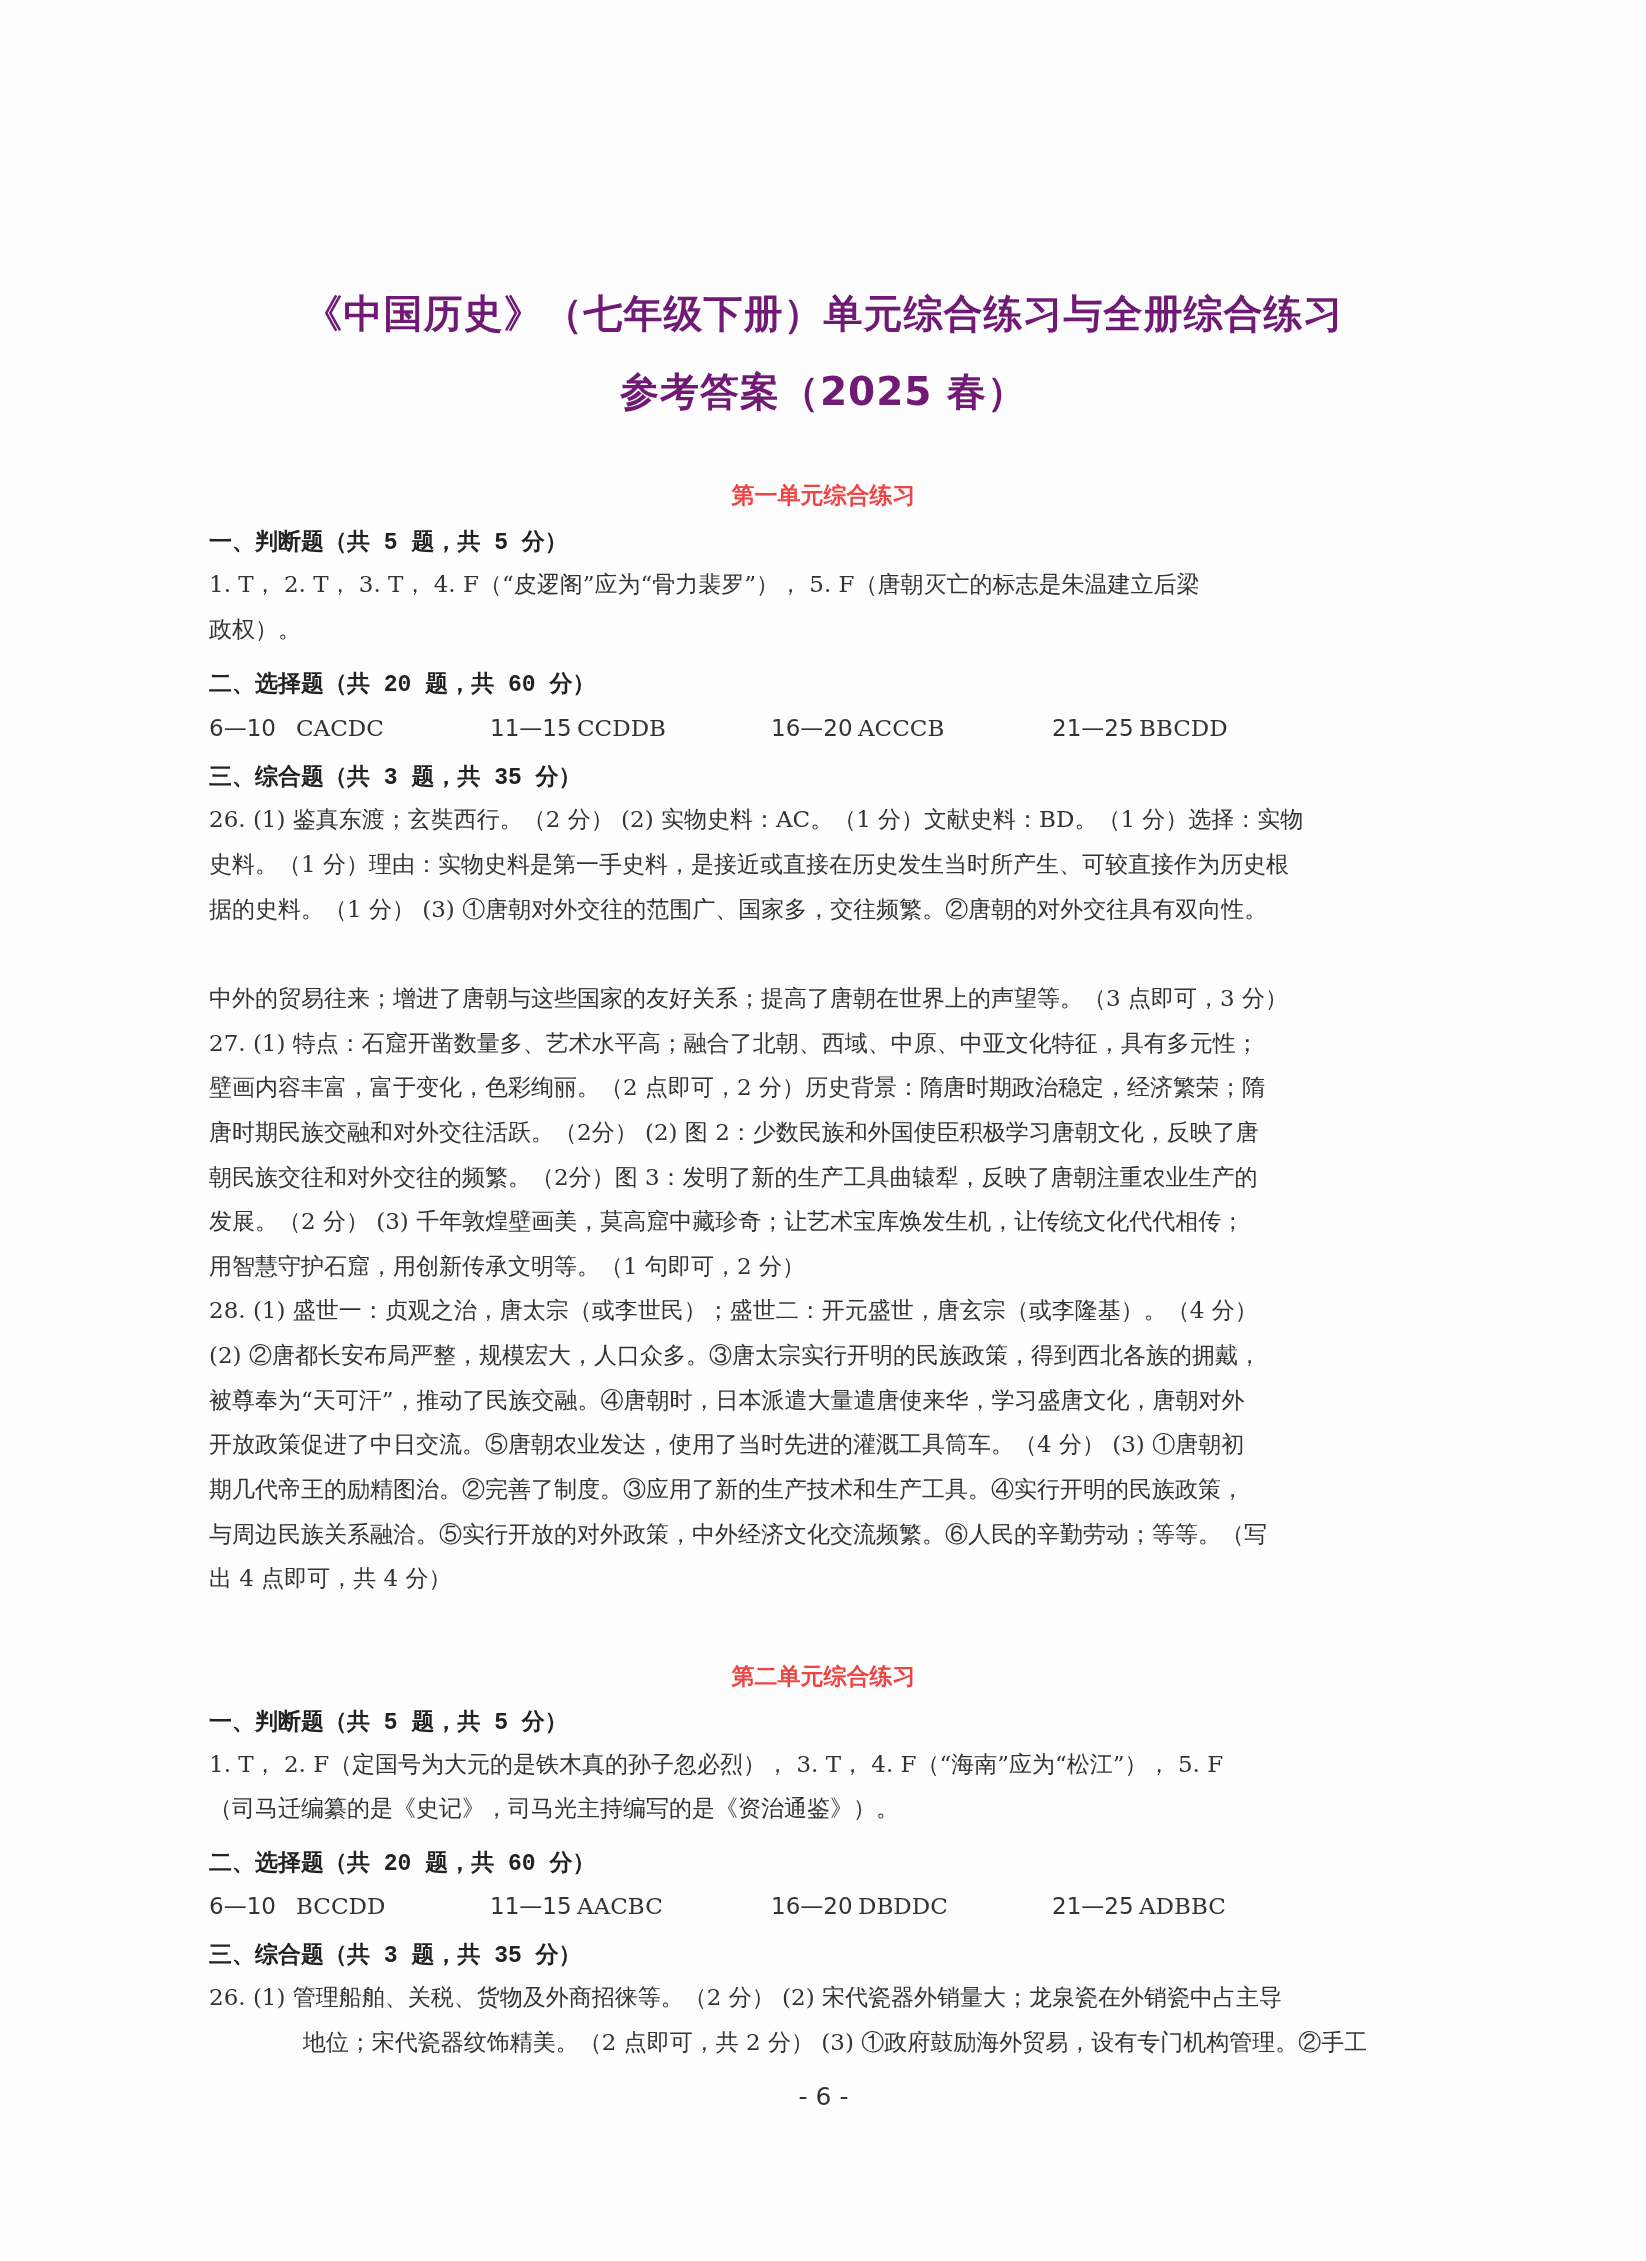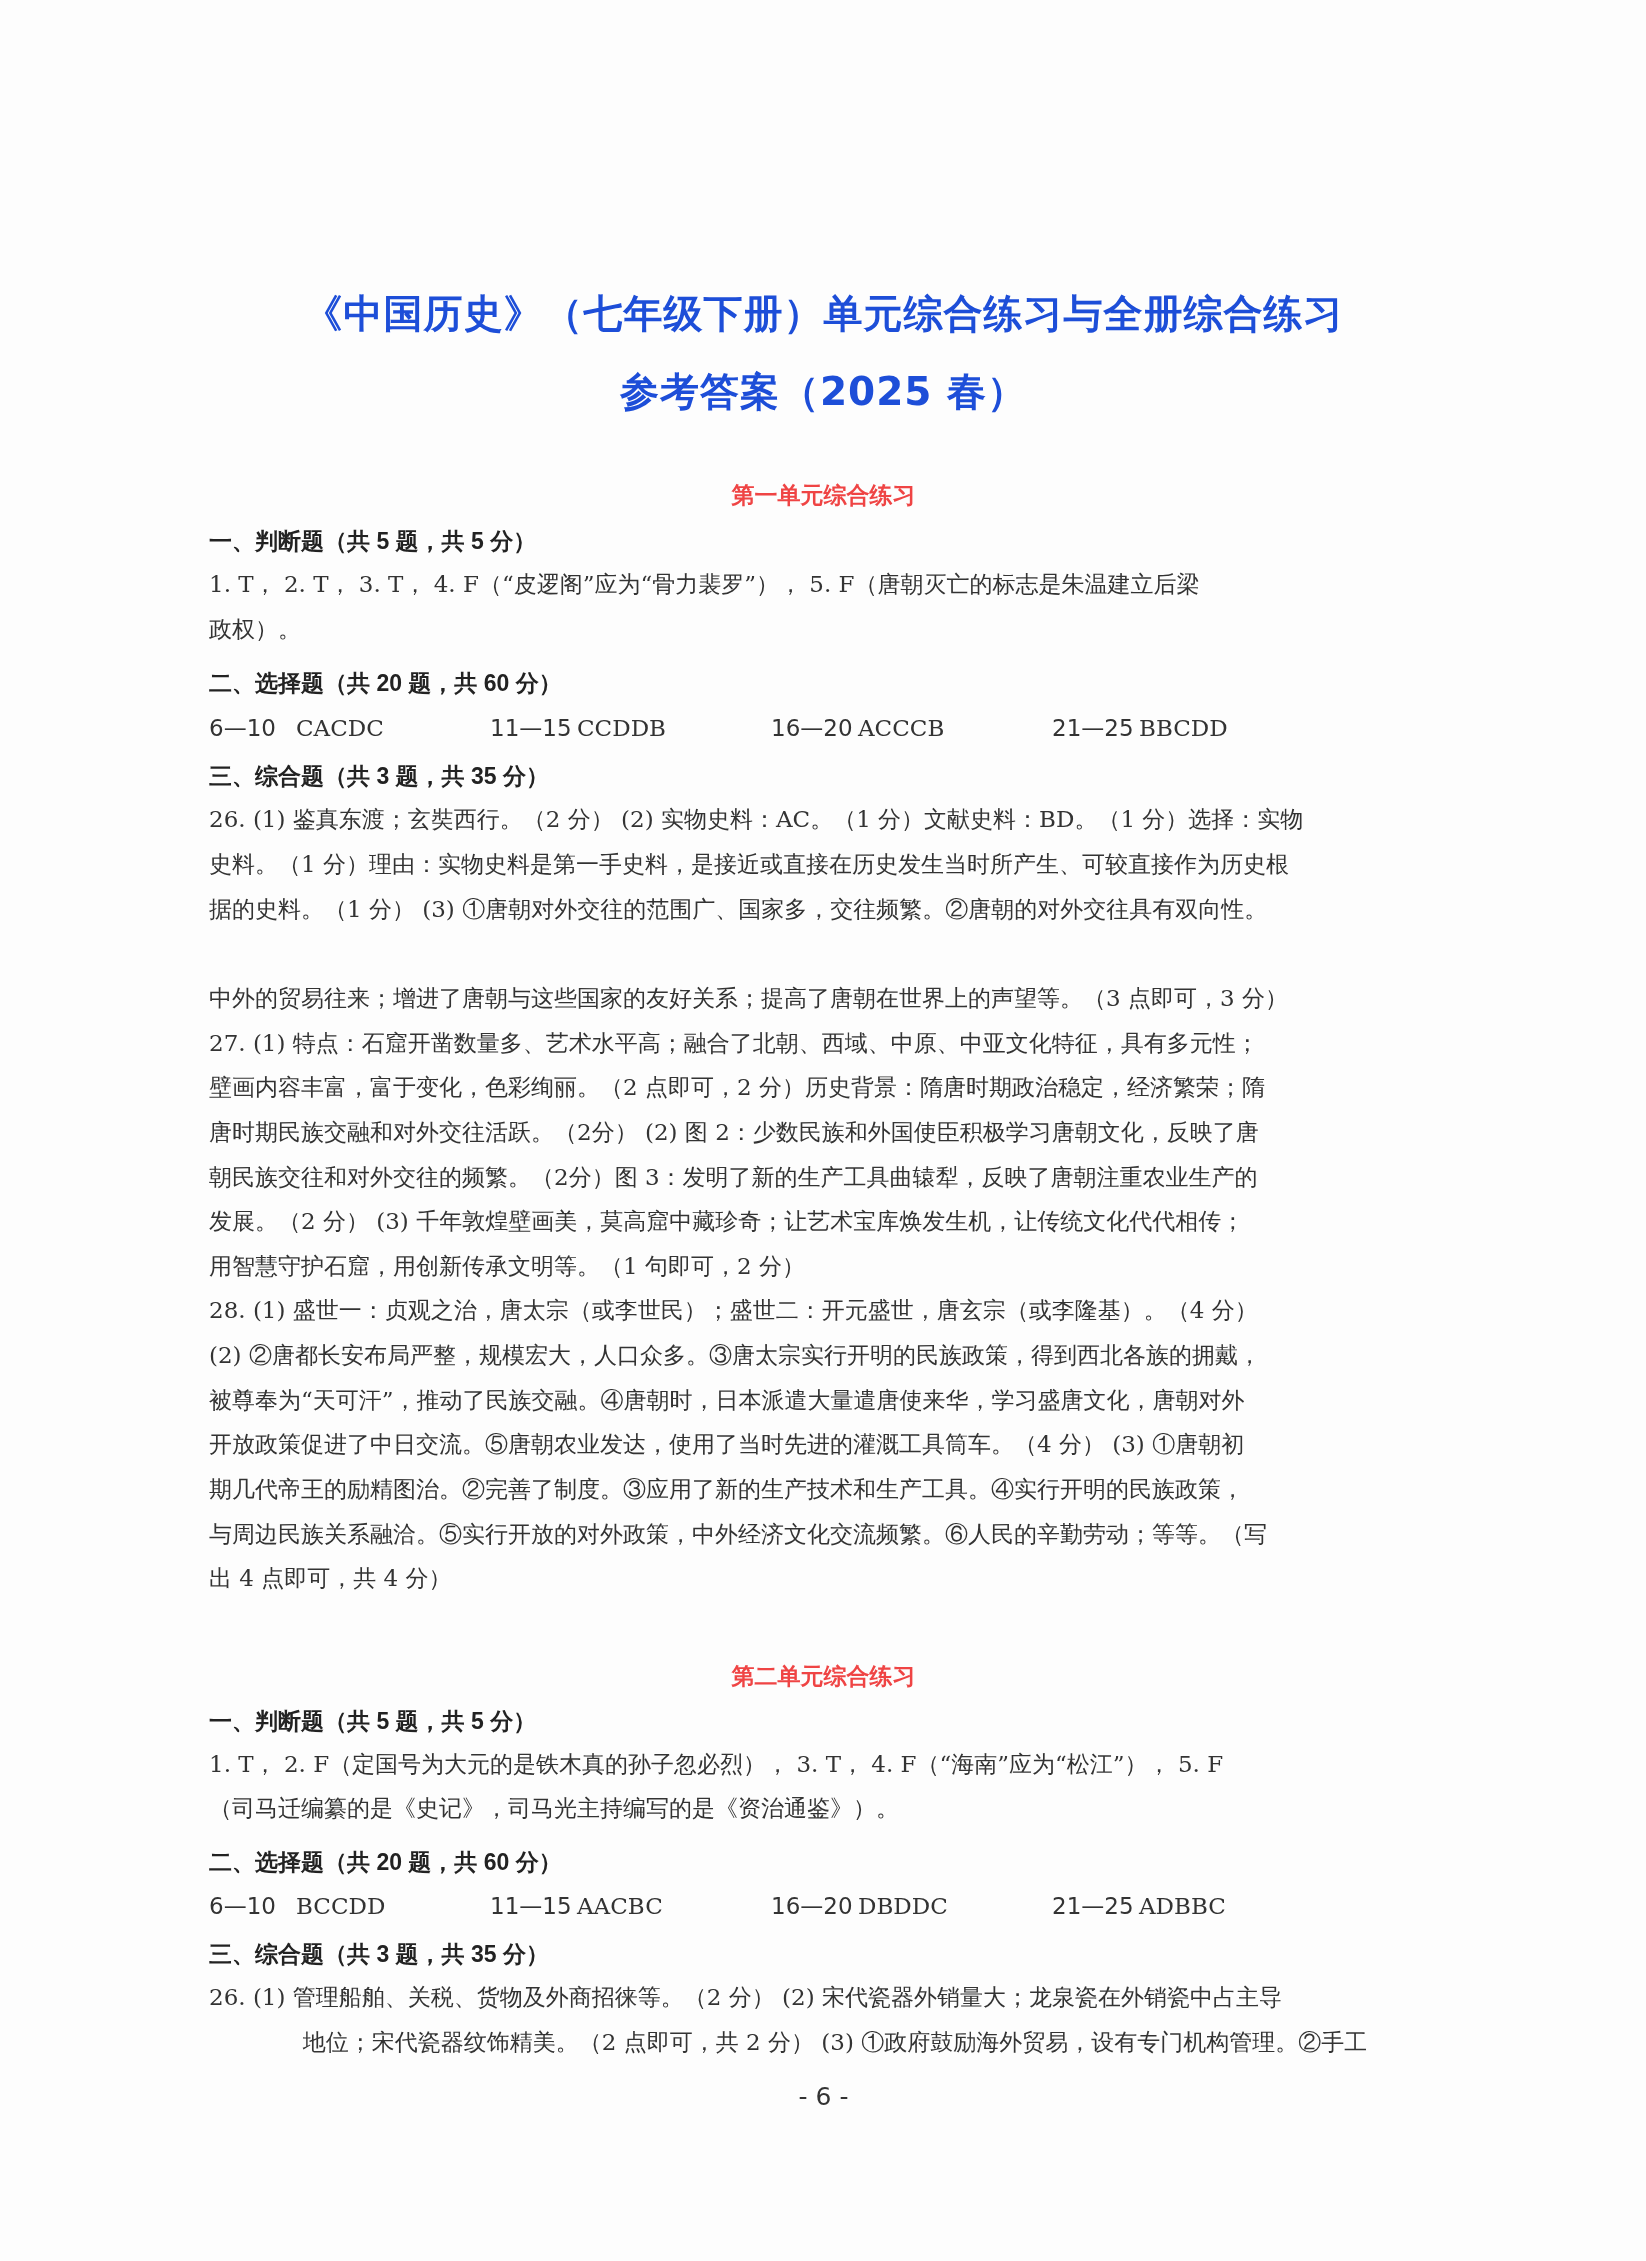--- a/index.html
+++ b/index.html
@@ -1,27 +1,27 @@
 <!DOCTYPE html>
 <html><head>
   <meta charset="utf-8">
   <style>
     html, body { margin: 0; padding: 0; background: #ffffff; }
     body { width: 1647px; height: 2262px; position: relative; overflow: hidden;
       font-family: "DejaVu Serif", "Liberation Serif", serif; color: #2a2a2a; }
     .page { position: absolute; left: 0; top: 0; width: 1647px; height: 2262px; background: #fdfdfd; }
     .title { position: absolute; left: 0; width: 1647px; text-align: center;
       font-family: "DejaVu Sans", "Liberation Sans", sans-serif; font-weight: bold;
-      font-size: 39px; color: #1d4ed8; letter-spacing: 1px; }
+      font-size: 39px; color: #701a75; letter-spacing: 1px; }
     .t1 { top: 287px; }
     .t2 { top: 365px; }
     .unit-title { position: absolute; left: 0; width: 1647px; text-align: center;
       font-family: "DejaVu Sans", "Liberation Sans", sans-serif; font-weight: bold;
       font-size: 23px; color: #ef4444; }
-    .sec { position: absolute; left: 209px; font-family: Liberation Sans, sans-serif;
+    .sec { position: absolute; left: 209px; font-family: Liberation Mono, monospace;
       font-weight: bold; font-size: 23px; color: #222; }
     .line { position: absolute; left: 209px; width: 1252px; font-size: 23px; line-height: 29px;
       white-space: nowrap; color: #333; }
     .mc span { display: inline-block; }
     .mc .rng { font-family: "DejaVu Sans", "Liberation Sans", sans-serif; width: 87px; }
     .mc .ans { width: 194px; }
     .pagenum { position: absolute; top: 2082px; left: 0; width: 1647px; text-align: center;
       font-family: "DejaVu Sans", "Liberation Sans", sans-serif; font-size: 25px; color: #333; }
   </style>
 </head>

